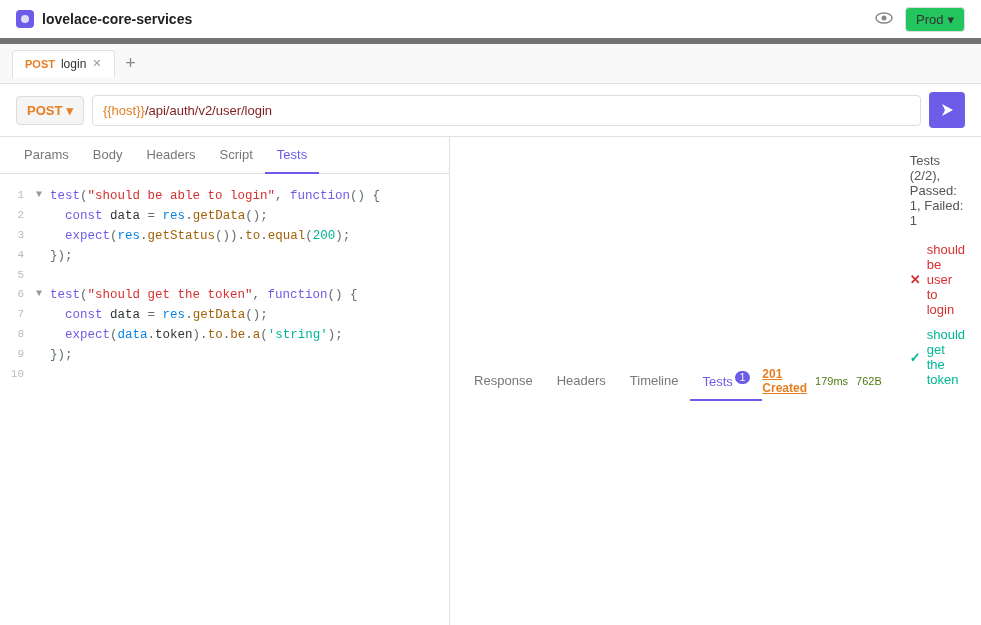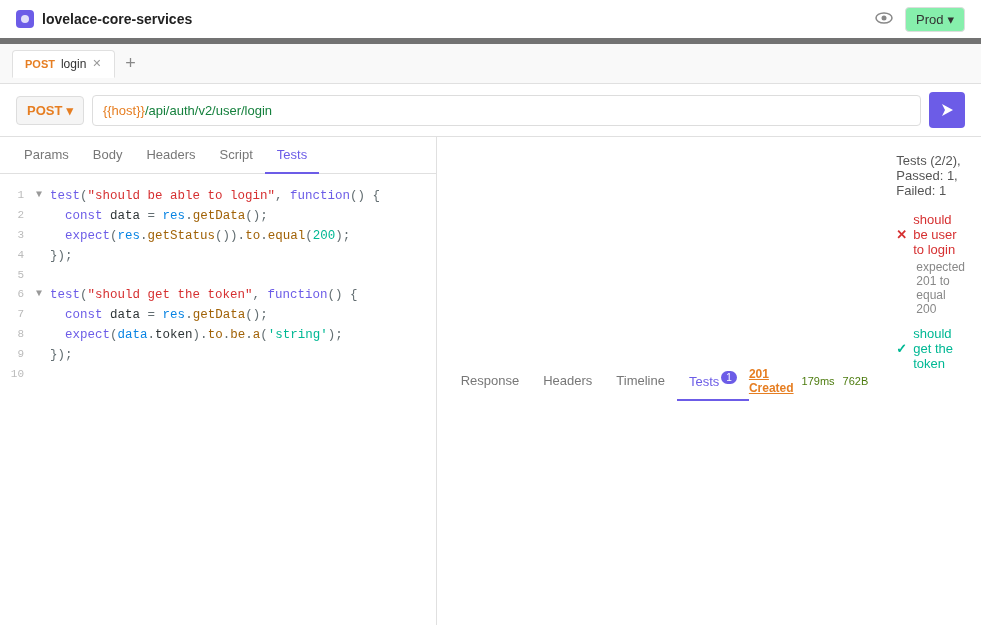--- a/index.html
+++ b/index.html
@@ -49,21 +49,21 @@
     }
     .eye-icon {
       color: #888;
       font-size: 16px;
       cursor: pointer;
     }
     .env-button {
       display: flex;
       align-items: center;
       gap: 4px;
-      background: #86efac;
+      background: #22c55e;
       border: 1px solid #ddd;
       border-radius: 4px;
       padding: 4px 10px;
       font-size: 13px;
       cursor: pointer;
       color: #333;
     }
 
     
     .tab-bar {
@@ -135,21 +135,21 @@
     .url-display {
       flex: 1;
       padding: 7px 10px;
       border: 1px solid #ddd;
       border-radius: 4px;
       font-size: 13px;
       color: #555;
       background: #fff;
     }
     .host-var { color: #e67e22; }
-    .url-path { color: #15803d; }
+    .url-path { color: #7f1d1d; }
     .send-btn {
       width: 36px;
       height: 36px;
       background: #6c5ce7;
       border: none;
       border-radius: 4px;
       display: flex;
       align-items: center;
       justify-content: center;
       cursor: pointer;
@@ -469,21 +469,20 @@
       </div>
     </div>
     <div class="test-results">
       <div class="test-summary">Tests (2/2), Passed: 1, Failed: 1</div>
 
       <div class="test-item">
         <div class="test-fail">
           <span class="icon-x">✕</span>
           <span>should be user to login</span>
         </div>
-        <div class="test-fail-detail">expected 201 to equal 200</div>
       </div>
 
       <div class="test-item">
         <div class="test-pass">
           <span class="icon-check">✓</span>
           <span>should get the token</span>
         </div>
       </div>
     </div>
   </div>

